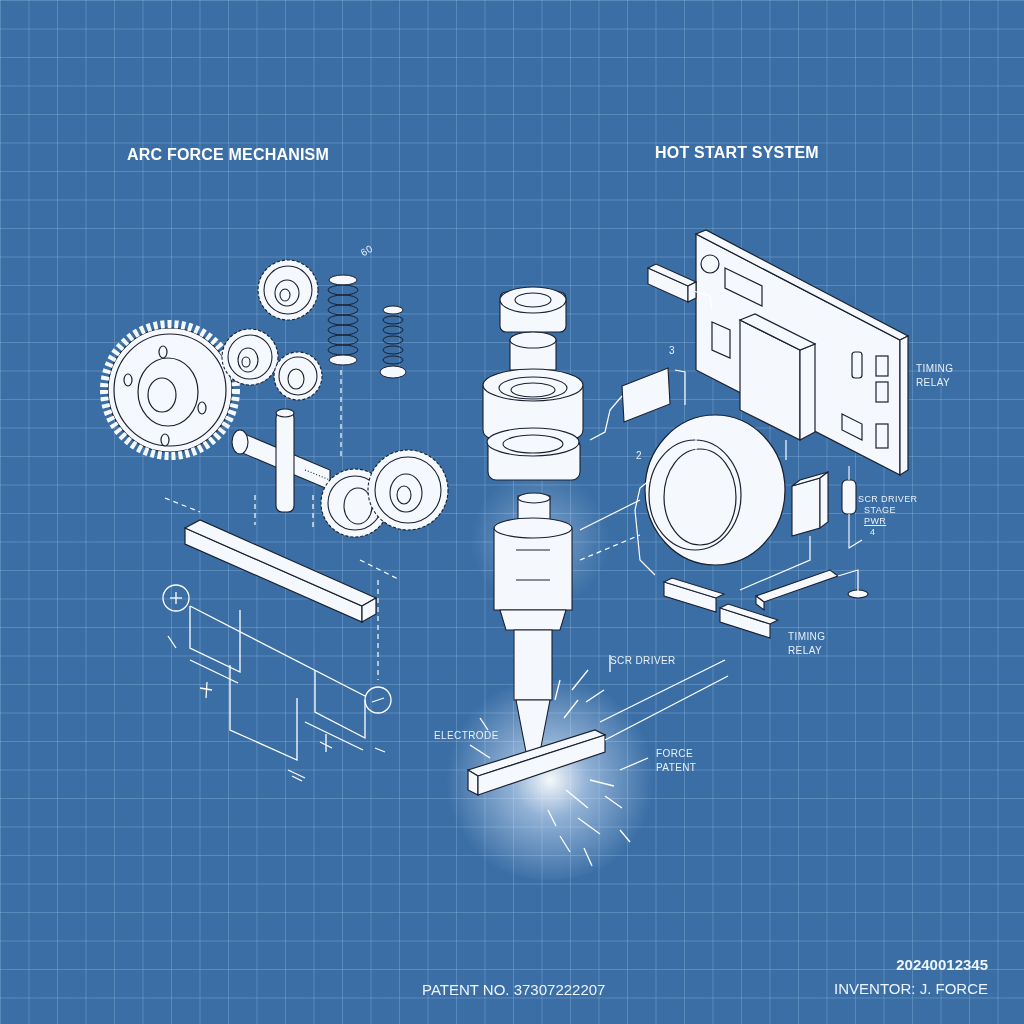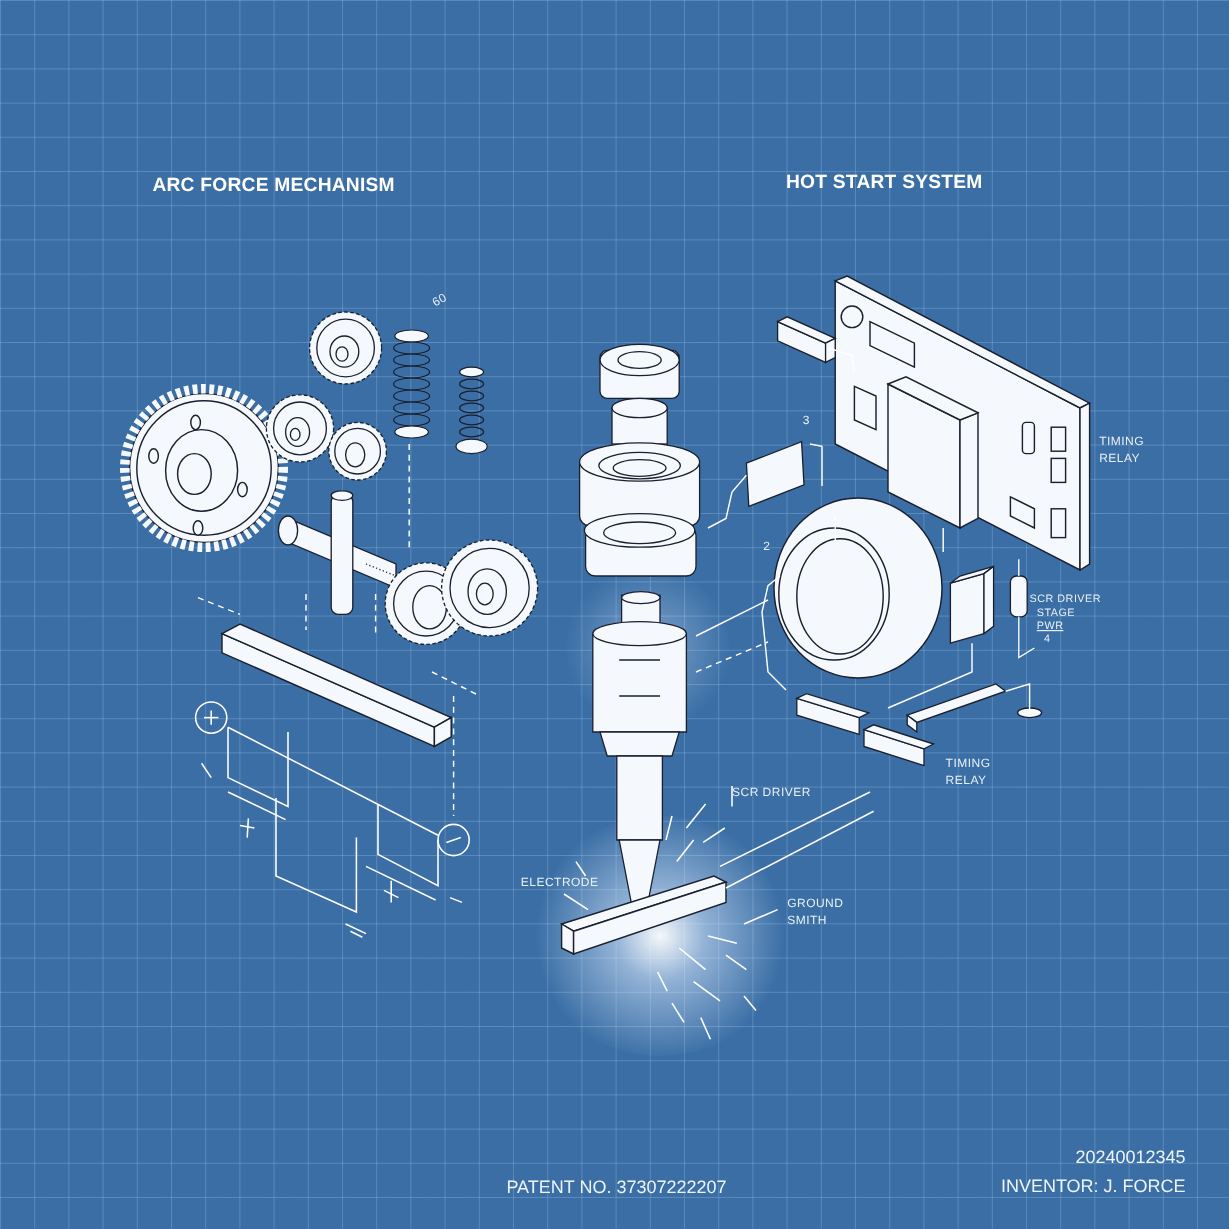--- a/index.html
+++ b/index.html
@@ -290,23 +290,23 @@
 </div>
 
 <div class="label" style="left:788px; top:630px;">
   <div>TIMING</div>
   <div>RELAY</div>
 </div>
 
 <div class="label" style="left:610px; top:654px;">SCR DRIVER</div>
 <div class="label" style="left:434px; top:710px;margin-top:19px;">ELECTRODE</div>
 <div class="label" style="left:656px; top:747px;">
-  <div>GROUND</div>
-  <div>SMITH</div>
+  <div>FORCE</div>
+  <div>PATENT</div>
 </div>
 
 <div class="label" style="left:636px; top:449px;">2</div>
 <div class="label" style="left:669px; top:344px;">3</div>
 <div class="label" style="left:361px; top:244px; transform:rotate(-30deg);">60</div>
 
 <div class="foot" style="left:422px; top:981px;">PATENT NO. 37307222207</div>
-<div class="foot" style="right:36px; top:956px;">20240012345</div>
+<div class="foot" style="right:36px; top:956px;font-weight:bold;">20240012345</div>
 <div class="foot" style="right:36px; top:980px;">INVENTOR: J. FORCE</div>
 
 </body></html>

